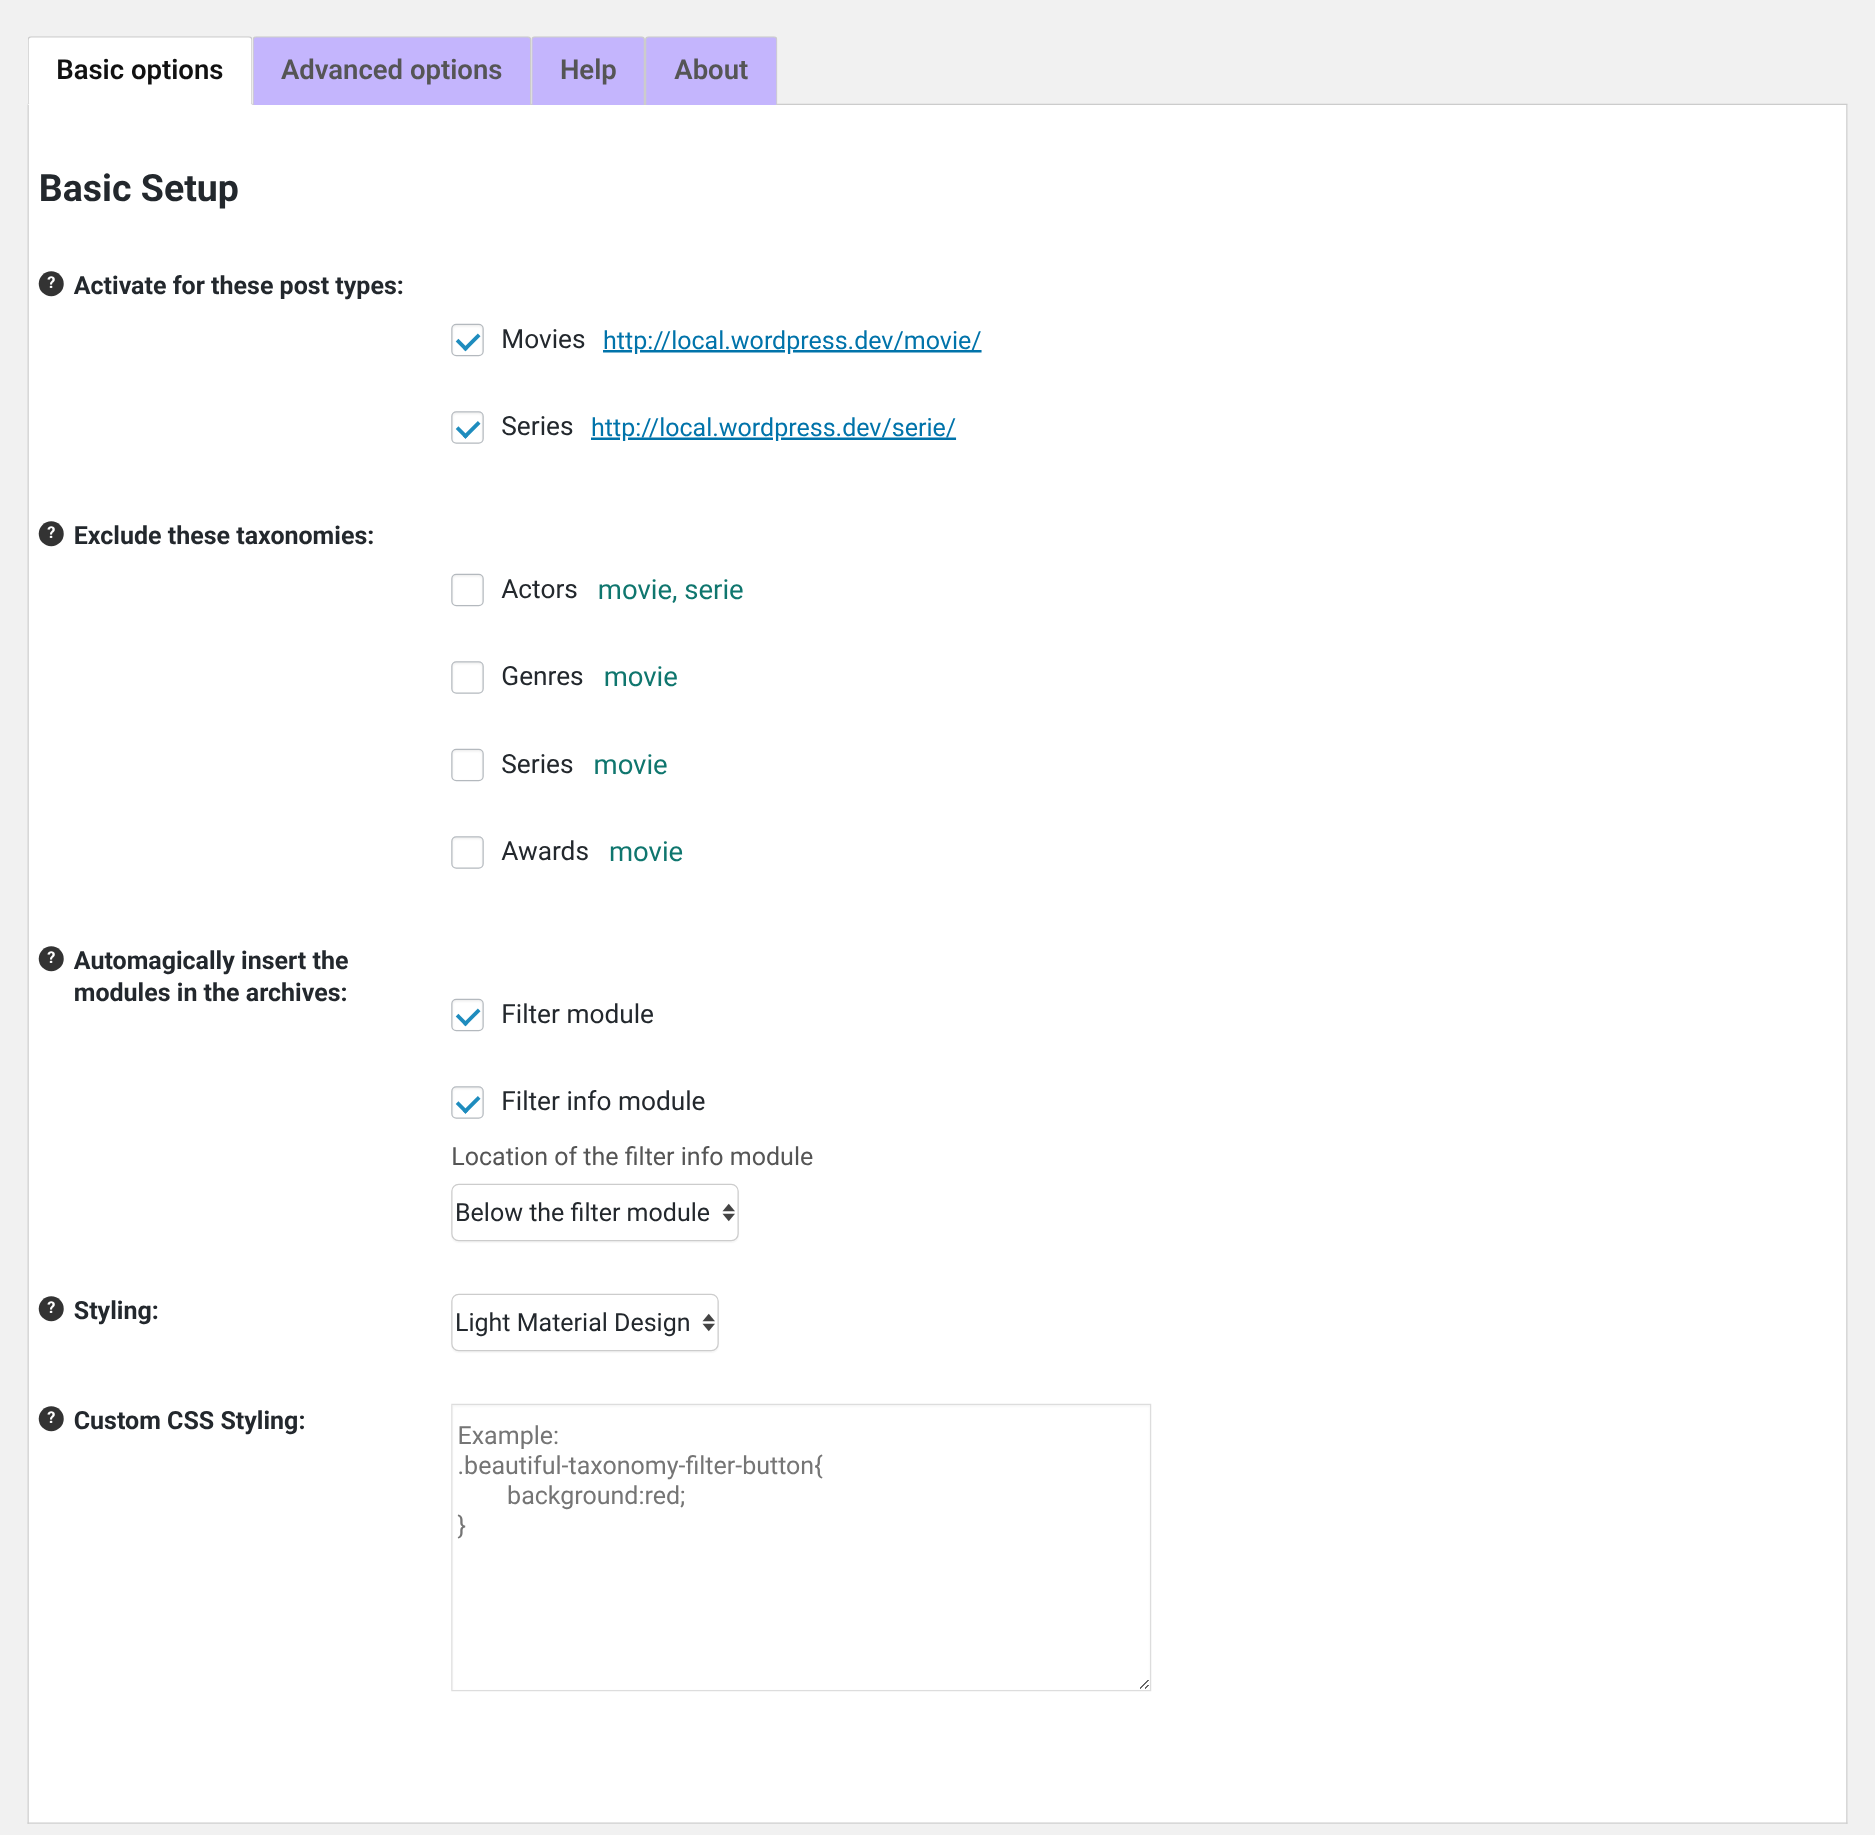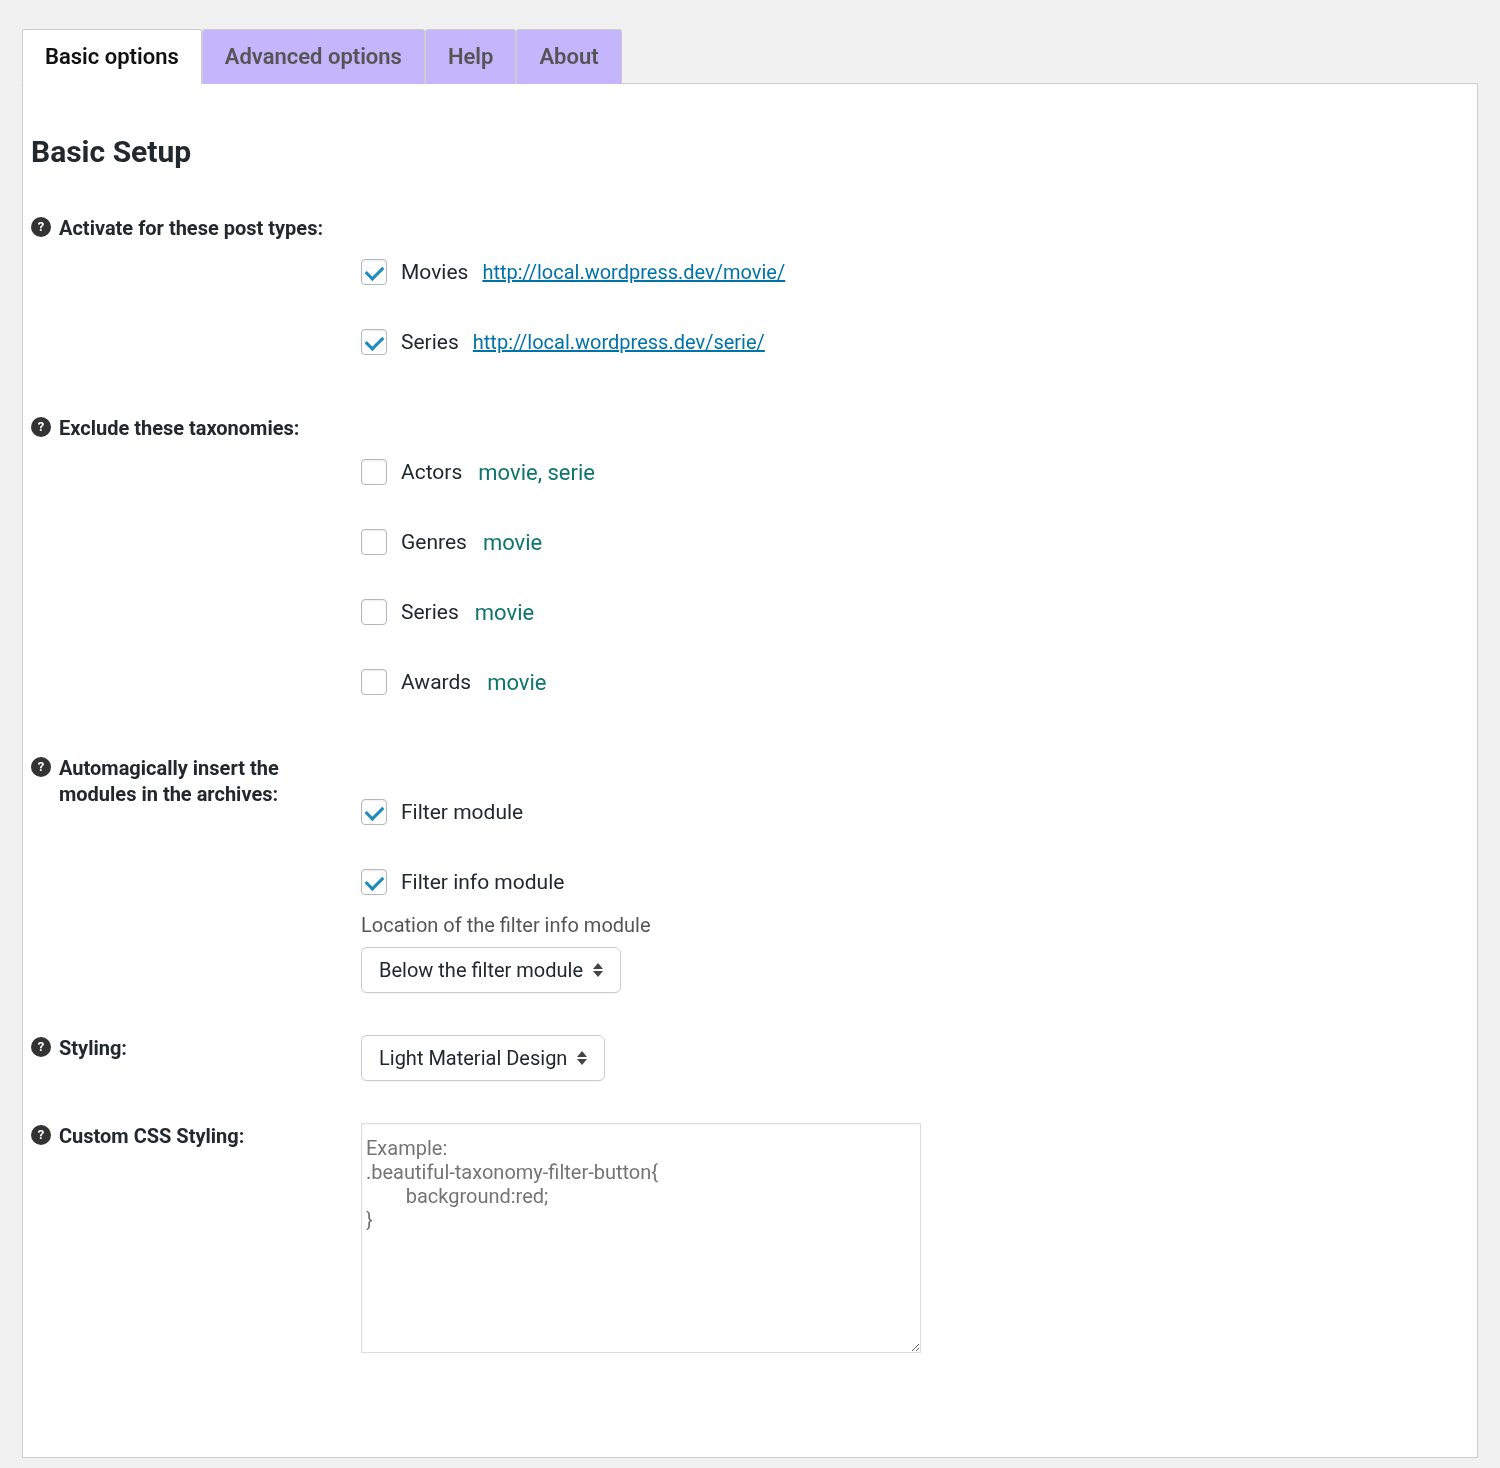--- a/index.html
+++ b/index.html
@@ -100,21 +100,21 @@
 
   .link { color: #0073aa; text-decoration: underline; font-size: 20px; cursor: pointer; }
   .sub { color: #0f766e; font-size: 22px; margin-left: 2px; }
 
   .desc { font-size: 20px; color: #555; margin: 18px 0 10px 0; }
 
   .select {
     display: inline-flex; align-items: center; gap: 10px;
     border: 1px solid #ccc; border-radius: 6px;
     background: #fff;
-    padding: 10px 17px;
+    padding: 10px 2px;
     font-size: 20px; color: #23282d;
     box-shadow: 0 1px 1px rgba(0,0,0,0.04);
     cursor: pointer;
   }
   .select .caret {
     display: inline-flex; flex-direction: column; line-height: 0; gap: 2px;
   }
   .caret .up { width: 0; height: 0; border-left: 5px solid transparent; border-right: 5px solid transparent; border-bottom: 6px solid #444; }
   .caret .dn { width: 0; height: 0; border-left: 5px solid transparent; border-right: 5px solid transparent; border-top: 6px solid #444; }
 

